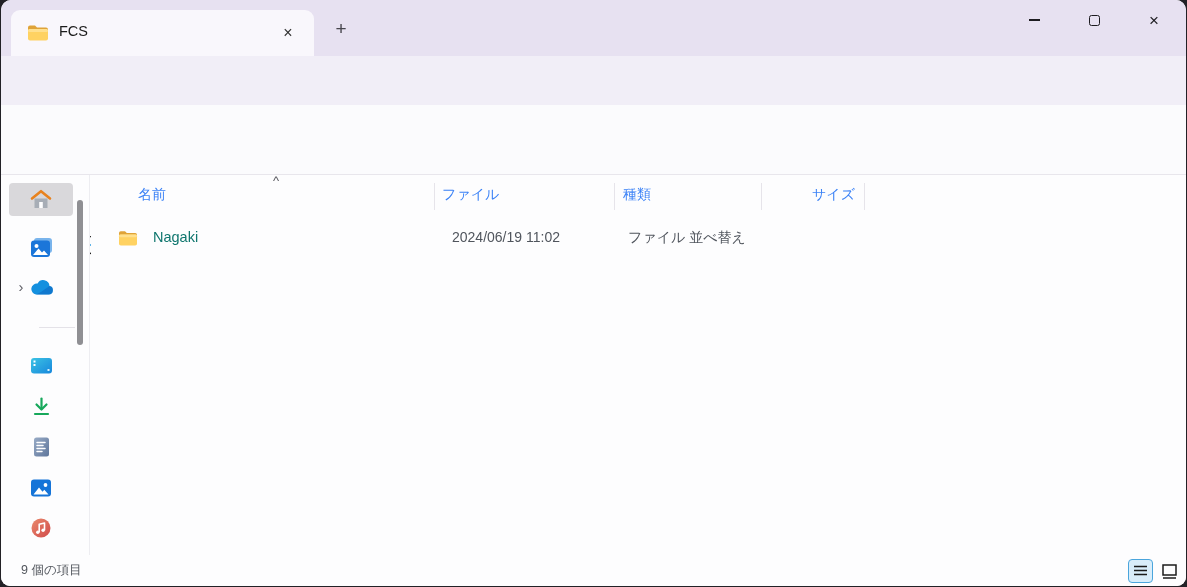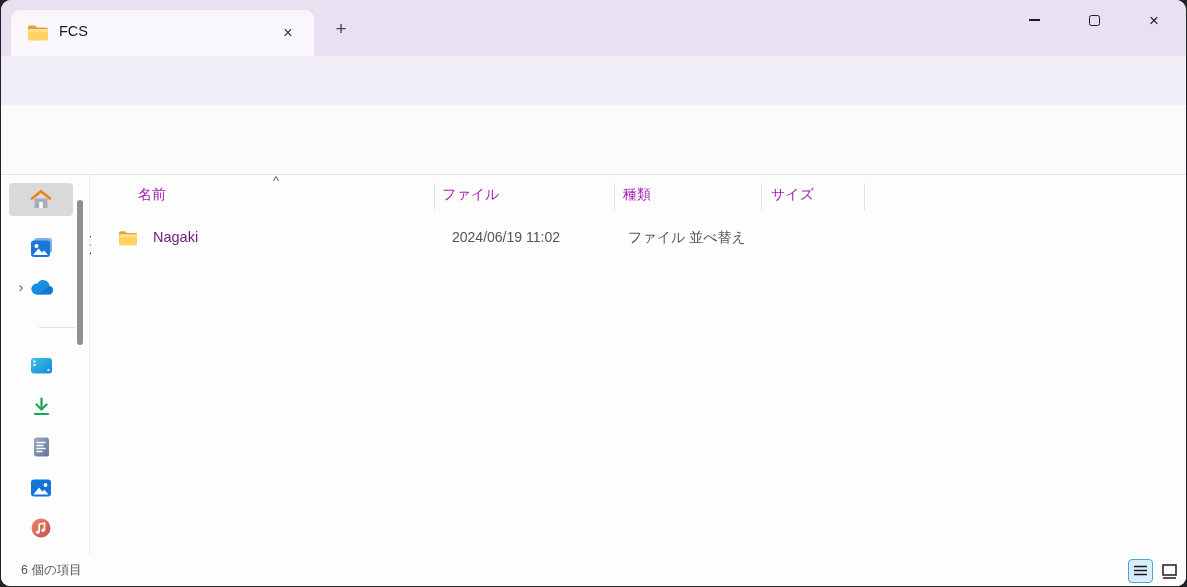--- a/index.html
+++ b/index.html
@@ -48,26 +48,26 @@
 
   
   .sidebar { position:absolute; left:0; top:175px; width:89px; bottom:31px; background:#fdfdfe; border-right:1px solid #ededf1; }
   .side-item { position:absolute; left:8px; width:64px; height:33px; border-radius:4px; display:flex; align-items:center; justify-content:center; }
   .side-item.sel { background:#d9d8db; }
   .side-expander { position:absolute; left:12px; width:16px; height:20px; font-size:15px; color:#5f5f66; line-height:19px; text-align:center; }
   .side-divider { position:absolute; left:38px; width:36px; height:1px; background:#e4e2e8; }
   .side-scrollbar { position:absolute; left:76px; top:25px; width:6px; height:145px; background:#8f8f93; border-radius:3px; }
 
   .content { position:absolute; left:90px; top:175px; right:1px; bottom:31px; background:#fdfdfe; }
-  .col-header { position:absolute; top:11px; font-size:14px; color:#a21caf; }
+  .col-header { position:absolute; top:11px; font-size:14px; color:#3b82f6; }
   .sort-caret { position:absolute; left:182px; top:-2px; font-size:13px; color:#57575e; }
   .col-sep { position:absolute; top:8px; width:1px; height:27px; background:#e6e4ea; }
   .file-row { position:absolute; left:10px; right:10px; top:46px; height:34px; border-radius:4px; }
   .row-folder { position:absolute; left:17px; top:9px; width:20px; height:16px; }
-  .row-name { position:absolute; left:52px; top:8px; font-size:14.5px; color:#701a75; }
+  .row-name { position:absolute; left:52px; top:8px; font-size:14.5px; color:#0f766e; }
   .row-cell { position:absolute; top:8px; font-size:14px; color:#50555d; }
 
   
   .statusbar { position:absolute; left:0; right:0; bottom:0; height:31px; background:#fdfdfe; }
   .status-count { position:absolute; left:20px; top:7px; font-size:12.5px; color:#53575e; }
   .viewbtn { position:absolute; top:4px; width:25px; height:24px; border-radius:4px; display:flex; align-items:center; justify-content:center; }
   .view-list { left:1127px; background:#d9edfa; border:1.8px solid #4aa5dc; }
   .view-thumb { left:1156px; }
 </style>
 </head>
@@ -296,21 +296,21 @@
         </svg>
     </div>
     <div class="side-scrollbar"></div>
   </div>
 
   <div class="content">
     <span class="sort-caret">^</span>
     <span class="col-header" style="left:47px;">名前</span>
     <span class="col-header" style="left:351px;">ファイル</span>
     <span class="col-header" style="left:532px;">種類</span>
-    <span class="col-header" style="left:680px;">サイズ</span>
+    <span class="col-header" style="left:721px;">サイズ</span>
     <div class="col-sep" style="left:343px;"></div>
     <div class="col-sep" style="left:523px;"></div>
     <div class="col-sep" style="left:670px;"></div>
     <div class="col-sep" style="left:773px;"></div>
 
     <div class="file-row">
       <span class="row-folder">
         <svg width="20" height="17" viewBox="0 0 20 17">
             <path d="M1 3 Q1 1.2 2.8 1.2 L7 1.2 L8.8 3 L17.2 3 Q19 3 19 4.8 L19 6 L1 6 Z" fill="#dfa338"></path>
             <rect x="1" y="4.5" width="18" height="11" rx="1.8" fill="#ffd262"></rect>
@@ -318,21 +318,21 @@
           </svg>
       </span>
       <span class="row-name">Nagaki</span>
       <span class="row-cell" style="left:351px;">2024/06/19 11:02</span>
       <span class="row-cell" style="left:527px;">ファイル 並べ替え</span>
       <span class="row-cell" style="left:681px;"></span>
     </div>
   </div>
 
   <div class="statusbar">
-    <span class="status-count">6 個の項目</span>
+    <span class="status-count">9 個の項目</span>
     <div class="viewbtn view-list">
       <svg width="15" height="12" viewBox="0 0 15 12">
           <path d="M1 1.5 H14 M1 5.5 H14 M1 9.5 H14" stroke="#1b1b1b" stroke-width="1.6"></path>
         </svg>
     </div>
     <div class="viewbtn view-thumb">
       <svg width="17" height="17" viewBox="0 0 17 17">
           <rect x="2" y="2" width="13" height="10" fill="none" stroke="#1b1b1b" stroke-width="1.5"></rect>
           <path d="M2 15 H15" stroke="#1b1b1b" stroke-width="1.5"></path>
         </svg>

